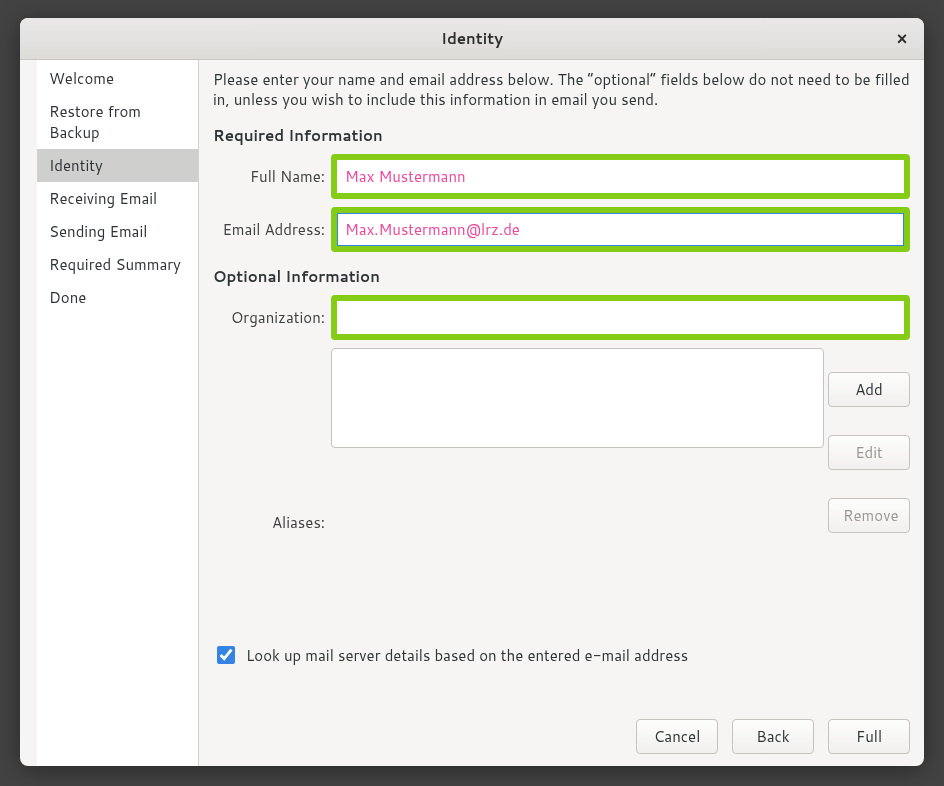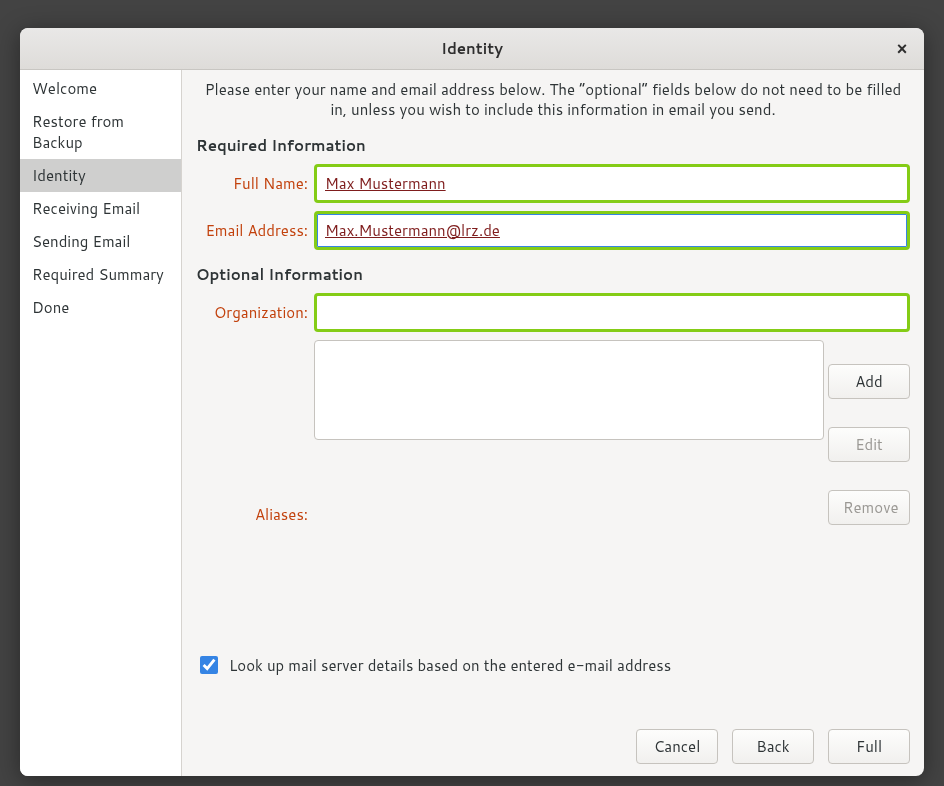--- a/index.html
+++ b/index.html
@@ -6,21 +6,21 @@
   html, body {
     margin: 0; padding: 0;
     width: 944px; height: 786px;
     font-family: "Cantarell", "Helvetica Neue", Helvetica, Arial, sans-serif;
     font-size: 15px;
     color: #2e3436;
     background: #434343;
   }
   .window {
     position: absolute;
-    left: 20px; top: 28px;
+    left: 20px; top: 18px;
     width: 904px; height: 748px;
     background: #f6f5f4;
     border-radius: 8px;
     box-shadow: 0 4px 24px rgba(0,0,0,0.4);
     display: flex;
     flex-direction: column;
     overflow: hidden;
   }
   .titlebar {
     height: 42px;
@@ -49,20 +49,21 @@
     line-height: 1;
     color: #2e2e2e;
     cursor: pointer;
     font-weight: bold;
   }
 
   .body {
     flex: 1;
     display: flex;
     min-height: 0;
+    padding-left: 17px;
   }
   .sidebar {
     width: 162px;
     background: #ffffff;
     border-right: 1px solid #d6d3cf;
     padding-top: 2px;
   }
   .sidebar-item {
     padding: 6px 12px;
     color: #2e3436;
@@ -78,52 +79,50 @@
     flex: 1;
     display: flex;
     flex-direction: column;
     padding: 10px 14px 12px 14px;
   }
   .intro {
     color: #2e3436;
     font-size: 15px;
     line-height: 1.35;
     margin-bottom: 8px;
-    text-align: center;
   }
   .section-head {
     font-weight: bold;
     margin: 6px 0 8px 0;
   }
   .form-row {
     display: flex;
     align-items: center;
     margin-bottom: 8px;
   }
   .form-row.top { align-items: flex-end; }
   .form-label {
     width: 118px;
     text-align: right;
     padding-right: 6px;
     font-size: 15px;
-    color: #c2410c;
+    color: #404040;
     padding-top: 6px;
   }
   .form-row:not(.top) .form-label { padding-top: 0; }
   .form-field { flex: 1; display: flex; }
   input.text, textarea.text {
     width: 100%;
     padding: 6px 8px;
     font: inherit;
-    color: #7f1d1d;
+    color: #ec4899;
     background: #ffffff;
-    border: 3px solid #84cc16;
+    border: 6px solid #84cc16;
     border-radius: 4px;
     outline: none;
-    text-decoration: underline;
   }
   input.text:focus, textarea.text:focus, .focused {
     border-color: #3584e4;
     box-shadow: inset 0 0 0 1px #3584e4;
   }
   .aliases-area {
     flex: 1;
     display: flex;
     gap: 4px;
   }

